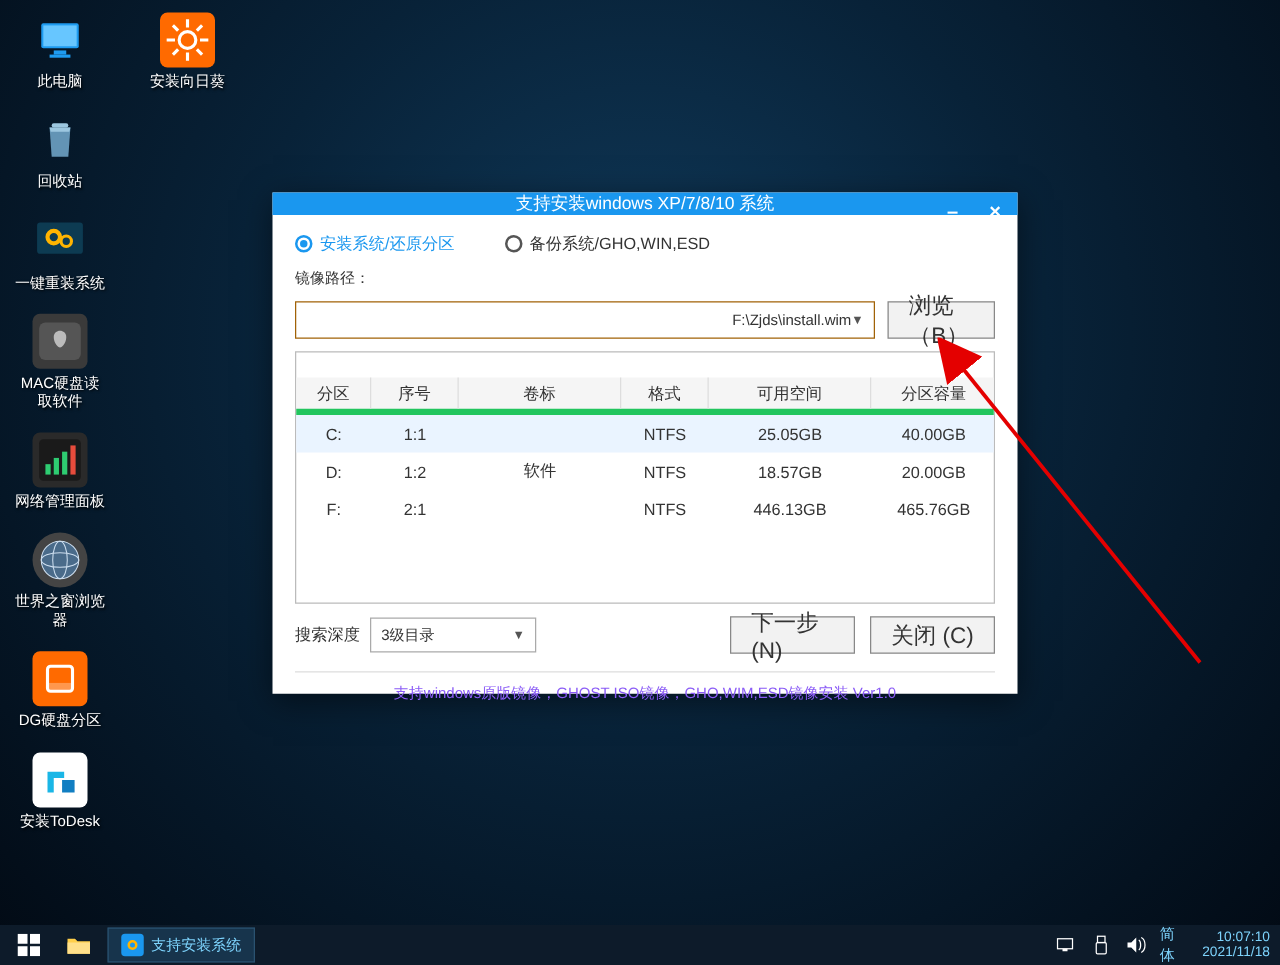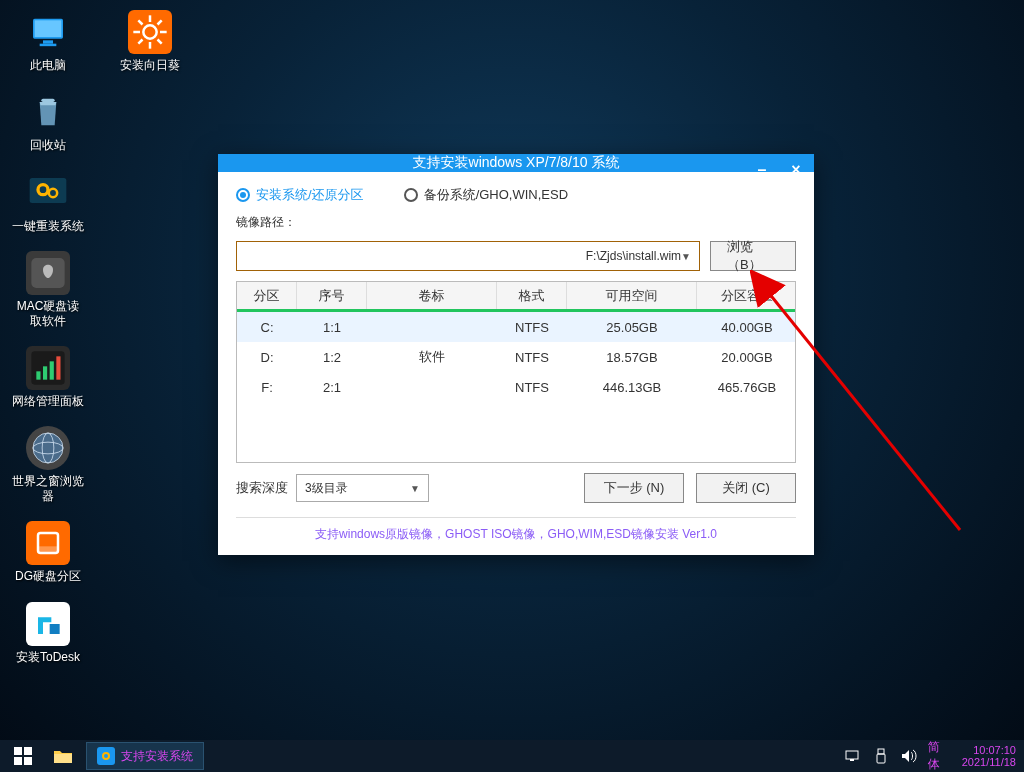--- a/index.html
+++ b/index.html
@@ -28,45 +28,45 @@
 .radios { display: flex; align-items: center; gap: 40px; }
 .radio { display: flex; align-items: center; gap: 6px; cursor: pointer; }
 .rdot { width: 14px; height: 14px; border: 2px solid #1a97ef; border-radius: 50%; display: flex; align-items: center; justify-content: center; }
 .rdot.sel::after { content: ""; width: 6px; height: 6px; background: #1a97ef; border-radius: 50%; }
 .rdot.off { border-color: #555; }
 .radio.sel { color: #1a97ef; align-items: center; }
 .lbl { font-size: 12px; }
 .pathrow { display: flex; gap: 10px; }
 .pathbox { flex: 1; height: 30px; border: 1px solid #a16207; display: flex; align-items: center; padding: 0 8px; font-family: monospace; font-size: 12px; justify-content: flex-end; }
 .pathbox .tri { font-size: 10px; color: #555; }
-.btn { height: 30px; padding: 0 16px; border: 1px solid #888; background: #f2f2f2; display: flex; align-items: center; font-size: 13px; cursor: pointer; }
+.btn { height: 30px; padding: 0 16px; border: 1px solid #888; background: #f2f2f2; display: flex; align-items: center; font-size: 18px; cursor: pointer; }
 .btn.browse { width: 86px; justify-content: center; }
 
 
 .ptable { border: 1px solid #bbb; width: 100%; }
 .ptable .hdr, .ptable .row { display: grid; grid-template-columns: 60px 70px 130px 70px 130px 100px; align-items: center; height: 30px; text-align: center; font-size: 13px; }
-.ptable .hdr { background: #f5f5f5; border-bottom: 3px solid #22c55e; font-weight: normal; }
+.ptable .hdr { background: #f5f5f5; border-bottom: 5px solid #22c55e; font-weight: normal; margin-top: 20px; }
 .ptable .hdr > div { border-right: 1px solid #ddd; height: 100%; display: flex; align-items: center; justify-content: center; }
 .ptable .hdr > div:last-child { border-right: none; }
 .ptable .row.selected { background: #eaf4ff; }
 .ptable .rows { height: 150px; }
 
 .footerrow { display: flex; align-items: center; gap: 12px; }
 .footerrow .left { display: flex; align-items: center; gap: 8px; }
 .combo { width: 133px; height: 28px; border: 1px solid #aaa; display: flex; align-items: center; justify-content: space-between; padding: 0 8px; font-size: 12px; }
 .footerrow .spacer { flex: 1; }
 .footerrow .btn { width: 100px; justify-content: center; }
 
 .status { text-align: center; font-size: 12px; color: #8b5cf6; border-top: 1px solid #ddd; padding: 8px 0 4px 0; margin-top: 4px; }
 
 
 .arrow { position: absolute; pointer-events: none; }
 
 
-.taskbar { position: absolute; left: 0; bottom: 0; width: 100%; height: 32px; background: #0d1b2a; display: flex; align-items: center; color: #d946ef; font-size: 12px; }
+.taskbar { position: absolute; left: 0; bottom: 0; width: 100%; height: 32px; background: #0d1b2a; display: flex; align-items: center; color: #7dd3fc; font-size: 12px; }
 .taskbar .start { width: 46px; height: 32px; display: flex; align-items: center; justify-content: center; cursor: pointer; }
 .taskbar .qlaunch { display: flex; align-items: center; }
 .taskbar .qlaunch .qi { width: 34px; height: 32px; display: flex; align-items: center; justify-content: center; cursor: pointer; }
 .taskbar .taskbtn { height: 28px; margin-left: 6px; display: flex; align-items: center; gap: 6px; padding: 0 10px; background: #17344c; border: 1px solid #2a5270; cursor: pointer; }
 .taskbar .taskbtn .ic2 { width: 18px; height: 18px; background: #1a97ef; border-radius: 3px; display: flex; align-items: center; justify-content: center; }
 .taskbar .tray { margin-left: auto; display: flex; align-items: center; gap: 10px; padding-right: 8px; }
 .taskbar .tray .ti { width: 18px; height: 18px; display: flex; align-items: center; justify-content: center; cursor: pointer; }
 .taskbar .tray .ime { font-size: 12px; }
 .taskbar .clock { text-align: right; line-height: 1.1; font-size: 11px; padding-left: 6px; }
 </style>

